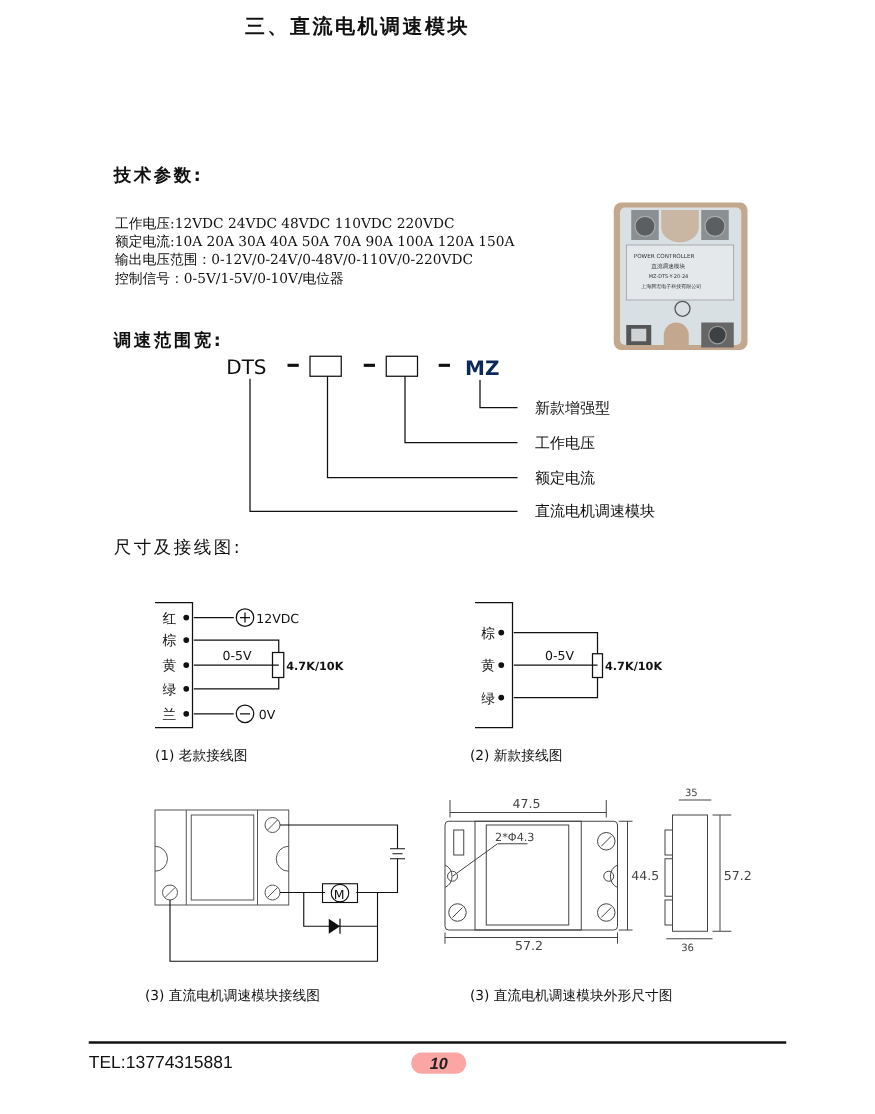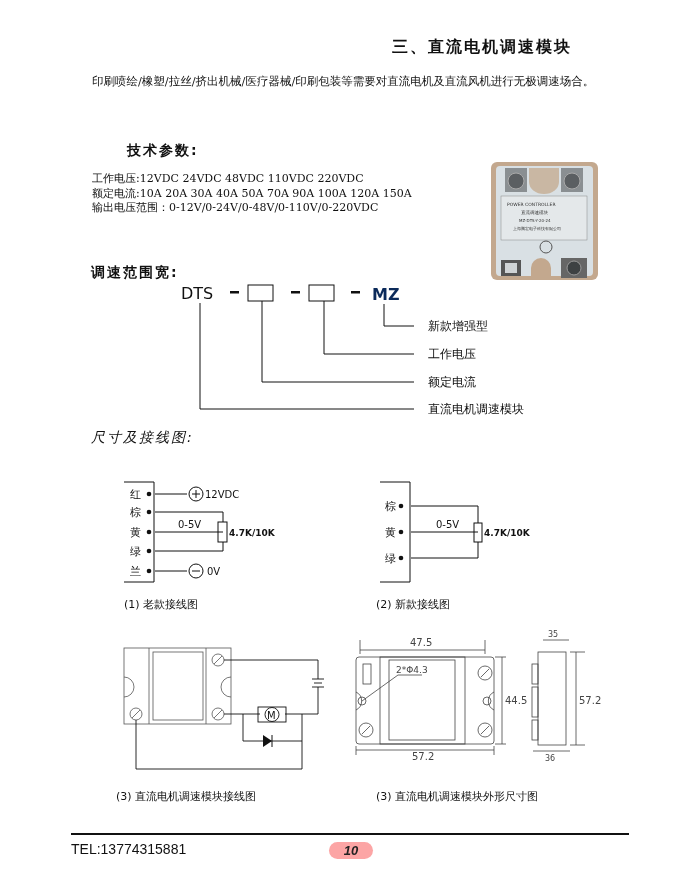--- a/index.html
+++ b/index.html
@@ -1,45 +1,45 @@
 <!DOCTYPE html>
 <html><head>
 <meta charset="utf-8">
 <style>
   html, body { margin:0; padding:0; background:#fff; }
   body { width:700px; height:891px; position:relative; overflow:hidden; font-family:"DejaVu Serif", serif; color:#111; }
   .abs { position:absolute; }
-  .title { left:0; width:572px; top:37px; text-align:right; font-family:"DejaVu Sans", sans-serif; font-weight:bold; font-size:16px; letter-spacing:2px; }
+  .title { left:0; width:572px; top:11px; text-align:center; font-family:"DejaVu Sans", sans-serif; font-weight:bold; font-size:16px; letter-spacing:2px; }
   .intro { left:92px; top:74px; width:560px; font-size:11.5px; line-height:15px; }
   .intro p { margin:0; }
   .intro .p1 { text-indent:22px; }
   .h2 { font-family:"DejaVu Sans", sans-serif; font-weight:bold; font-size:14px; letter-spacing:2px; }
   .spec { left:92px; top:172px; font-size:11px; line-height:14.5px; }
   .spec div { white-space:nowrap; }
   .photo { left:491px; top:162px; width:107px; height:118px; background:#c3a88e; border-radius:6px; }
   .naming-svg { left:0; top:0; }
   .footer-line { left:71px; top:833px; width:558px; height:2px; background:#111; }
   .tel { left:71px; top:841px; font-family:"Liberation Sans", sans-serif; font-size:14px; }
   .pagenum { left:329px; top:842px; width:44px; height:17px; background:#fca5a5; border-radius:9px; text-align:center; font-family:"Liberation Sans", sans-serif; font-style:italic; font-weight:bold; font-size:13px; line-height:17px; color:#222; }
   svg text { font-family:"DejaVu Sans", sans-serif; }
 </style>
 </head>
 <body>
 
 <div class="abs title">三、直流电机调速模块</div>
 
 <div class="abs intro">
-  <p>印刷喷绘/橡塑/拉丝/挤出机械/医疗器械/印刷包装等需要对直流电机及直流风机进行无极调速场合。</p>
 </div>
 
-<div class="abs h2" style="left:91px;top:142px;margin-left:36px;">技术参数:</div>
+<div class="abs h2" style="left:91px;top:132px;">技术参数:</div>
 <div class="abs spec">
   <div>工作电压:12VDC 24VDC 48VDC 110VDC 220VDC</div>
   <div>额定电流:10A 20A 30A 40A 50A 70A 90A 100A 120A 150A</div>
   <div>输出电压范围：0-12V/0-24V/0-48V/0-110V/0-220VDC</div>
+  <div>控制信号：0-5V/1-5V/0-10V/电位器</div>
 </div>
 
 <div class="abs photo">
   <svg width="107" height="118" style="position:absolute;left:0;top:0;">
     <rect x="5" y="4" width="97" height="110" rx="4" fill="#d9e0e4"></rect>
     <rect x="14" y="6" width="22" height="24" fill="#8a8f92"></rect>
     <circle cx="25" cy="19" r="8" fill="#5b5f62" stroke="#aaa"></circle>
     <rect x="70" y="6" width="22" height="24" fill="#8a8f92"></rect>
     <circle cx="81" cy="19" r="8" fill="#5b5f62" stroke="#aaa"></circle>
     <path d="M38 6 h30 v14 a15 12 0 0 1 -30 0 z" fill="#c9b7a3"></path>
@@ -71,21 +71,21 @@
     <polyline points="324,301 324,354 414,354"></polyline>
     <polyline points="262,301 262,382 414,382"></polyline>
     <polyline points="200,303 200,409 414,409"></polyline>
   </g>
   <text x="428" y="330" font-family="DejaVu Serif, serif" font-size="12" fill="#111">新款增强型</text>
   <text x="428" y="358" font-family="DejaVu Serif, serif" font-size="12" fill="#111">工作电压</text>
   <text x="428" y="386" font-family="DejaVu Serif, serif" font-size="12" fill="#111">额定电流</text>
   <text x="428" y="413" font-family="DejaVu Serif, serif" font-size="12" fill="#111">直流电机调速模块</text>
 </svg>
 
-<div class="abs h2" style="left:91px;top:429px;font-weight:normal;font-style:italic;">尺寸及接线图:</div>
+<div class="abs h2" style="left:91px;top:429px;font-weight:normal;">尺寸及接线图:</div>
 
 <svg class="abs" style="left:110px;top:470px;" width="220" height="150">
   <g stroke="#111" stroke-width="1" fill="none">
     <polyline points="14,12 44,12 44,112 14,112"></polyline>
     <line x1="45" y1="24" x2="77" y2="24"></line>
     <polyline points="45,42 113,42 113,52"></polyline>
     <line x1="45" y1="62" x2="113" y2="62"></line>
     <polyline points="45,81 113,81 113,72"></polyline>
     <line x1="45" y1="101" x2="77" y2="101"></line>
     <rect x="108" y="52" width="9" height="20"></rect>

